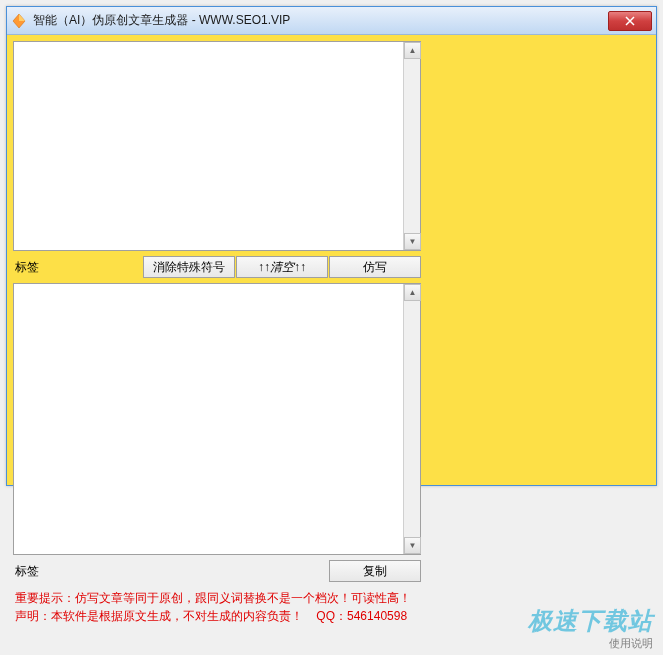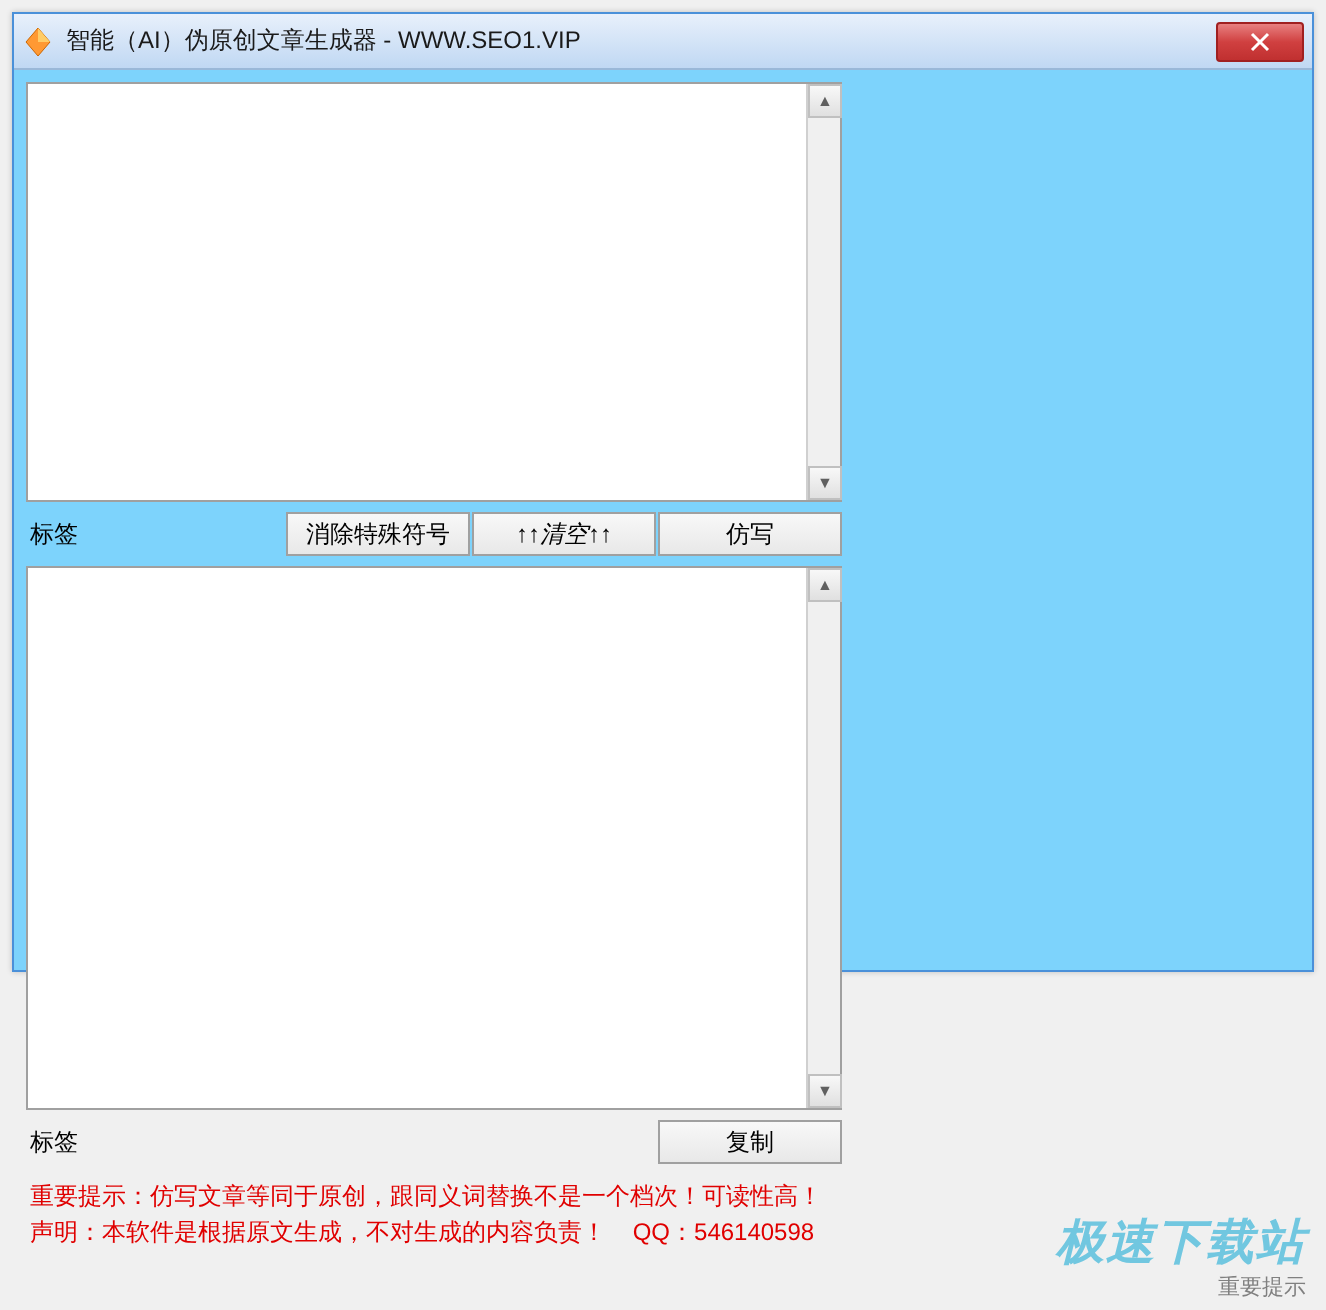--- a/index.html
+++ b/index.html
@@ -10,21 +10,21 @@
       width: 663px;
       height: 655px;
       position: relative;
     }
     .window {
       position: absolute;
       left: 6px;
       top: 6px;
       width: 651px;
       height: 480px;
-      background: #7dd3fc;
+      background: #fde047;
       border: 1px solid #4a90d9;
       box-shadow: 0 0 3px rgba(0,0,0,0.2);
     }
     .titlebar {
       height: 28px;
       background: linear-gradient(to bottom, #e8f0fb 0%, #d4e4f7 50%, #c0d8f3 100%);
       border-bottom: 1px solid #9ab8d8;
       display: flex;
       align-items: center;
       padding: 0 4px;
@@ -220,13 +220,13 @@
           <span>声明：本软件是根据原文生成，不对生成的内容负责！</span>
           &nbsp;&nbsp;
           <span class="qq">QQ：</span><span class="qq">546140598</span>
         </div>
       </div>
     </div>
   </div>
 </div>
 
 <div class="watermark">极速下载站</div>
-<div class="usage-note">重要提示</div>
+<div class="usage-note">使用说明</div>
 
 </body></html>

